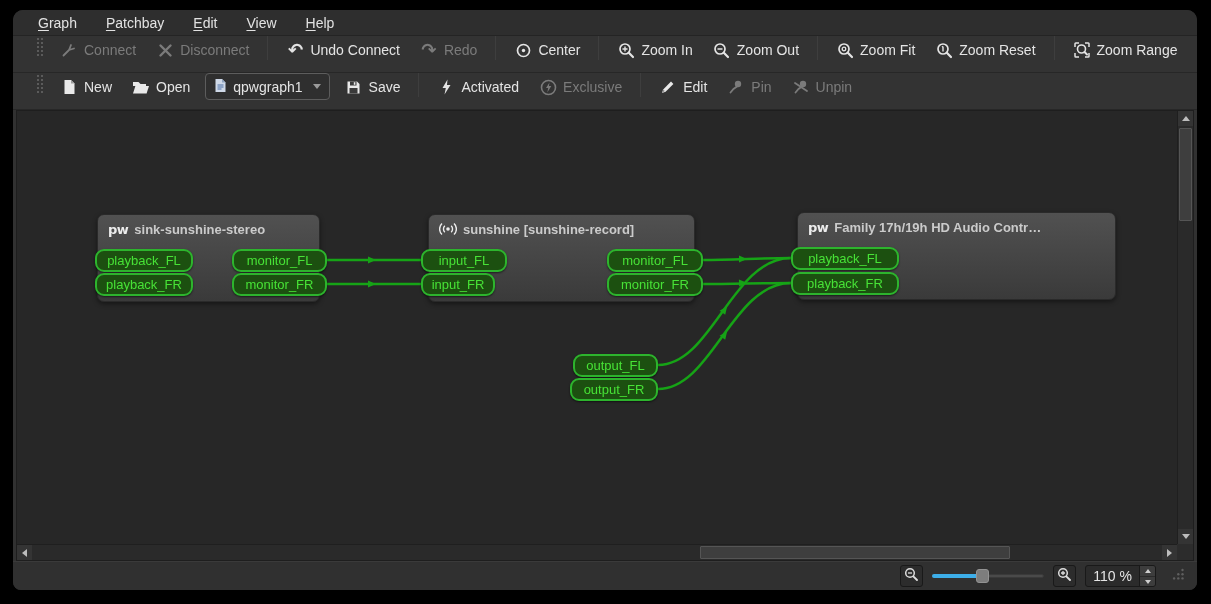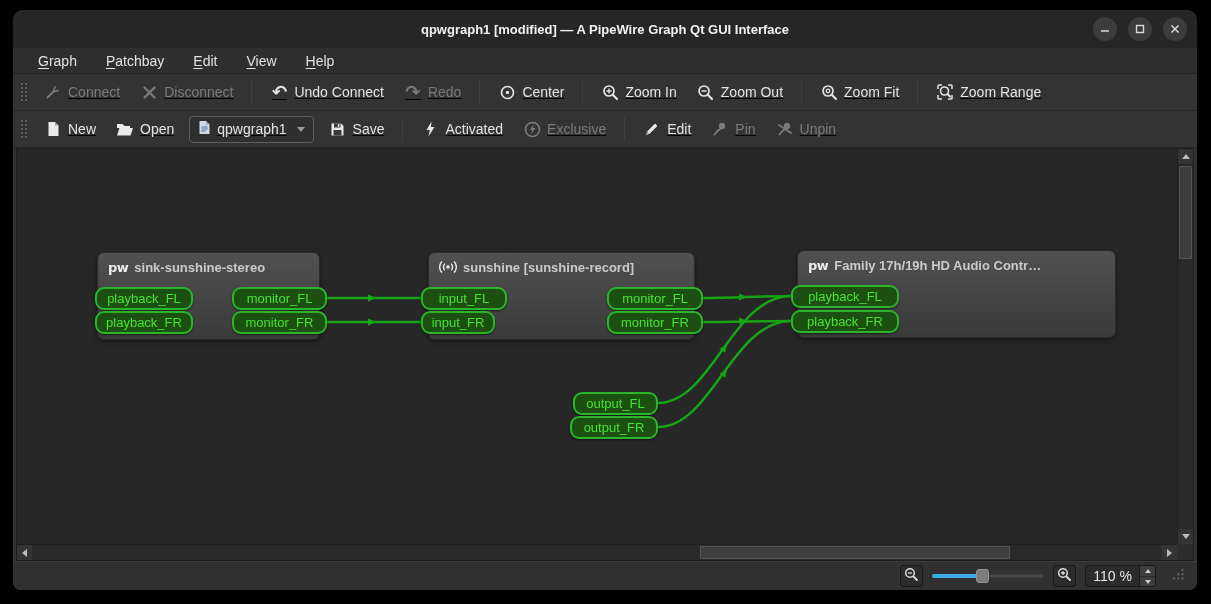--- a/index.html
+++ b/index.html
@@ -11,21 +11,21 @@
   .titlebar{height:38px;background:#262626;display:flex;align-items:center;justify-content:center;position:relative;flex:none;}
   .titlebar .title{color:#f2f2f2;font-weight:bold;font-size:13px;}
   .winbtns{position:absolute;right:10px;top:7px;display:flex;gap:11px;}
   .wbtn{width:24px;height:24px;border-radius:50%;background:#3c3c3c;display:flex;align-items:center;justify-content:center;color:#d9d9d9;}
   .wbtn svg{display:block;}
   
   .menubar{height:26px;background:#2e2e2e;display:flex;align-items:center;padding-left:14px;flex:none;border-bottom:1px solid #242424;gap:7px;}
   .menu-item{color:#e2e2e2;font-size:14px;padding:3px 11px;}
   .menu-item u{text-decoration:underline;text-underline-offset:2px;}
   
-  .toolbar{height:37px;background:#333333;display:flex;align-items:center;padding-left:4px;gap:2px;flex:none;border-bottom:1px solid #272727;text-decoration:underline;}
+  .toolbar{height:37px;background:#333333;display:flex;align-items:flex-start;padding-left:20px;gap:2px;flex:none;border-bottom:1px solid #272727;}
   .tb-handle{width:8px;height:22px;margin:0 6px 0 2px;
     background-image:radial-gradient(#5b5b5b 1px,transparent 1.3px);background-size:4px 4px;background-position:1px 1px;}
   .tb-sep{width:1px;height:24px;background:#272727;border-right:1px solid #3e3e3e;margin:0 7px;}
   .tbtn{display:flex;align-items:center;gap:6px;padding:5px 9px;color:#e4e4e4;font-size:14px;border-radius:3px;}
   .tbtn.disabled{color:#7b7b7b;}
   .tbtn .ic{display:flex;align-items:center;justify-content:center;width:18px;height:18px;color:inherit;}
   .tbtn .glyph{font-size:18px;line-height:16px;font-weight:bold;}
   .combo{display:flex;align-items:center;gap:6px;background:#2f2f2f;border:1px solid #5d5d5d;border-radius:4px;
     padding:3px 8px;margin:0 4px;color:#e4e4e4;font-size:14px;height:27px;}
   .combo .chev{width:0;height:0;border-left:4px solid transparent;border-right:4px solid transparent;border-top:5px solid #9a9a9a;margin-left:4px;}
@@ -71,46 +71,20 @@
   .spin .sa + .sa{border-top:1px solid #2a2a2a;}
   .spin .arr-up{border-left:3px solid transparent;border-right:3px solid transparent;border-bottom:4px solid #cfcfcf;}
   .spin .arr-down{border-left:3px solid transparent;border-right:3px solid transparent;border-top:4px solid #cfcfcf;}
   .sizegrip{margin-left:6px;}
 </style>
 </head>
 <body>
 
 <div class="window">
 
-  <div class="titlebar">
-    <div class="title">qpwgraph1 [modified] — A PipeWire Graph Qt GUI Interface</div>
-    <div class="winbtns">
-      <div class="wbtn">
-        <span>
-          <svg width="10" height="10" viewBox="0 0 10 10">
-              <line x1="1" y1="7" x2="9" y2="7" stroke="#d9d9d9" stroke-width="1.6"></line>
-            </svg>
-        </span>
-      </div>
-      <div class="wbtn">
-        <span>
-          <svg width="10" height="10" viewBox="0 0 10 10">
-              <rect x="1.5" y="1.5" width="7" height="7" fill="none" stroke="#d9d9d9" stroke-width="1.4"></rect>
-            </svg>
-        </span>
-      </div>
-      <div class="wbtn">
-        <span>
-          <svg width="10" height="10" viewBox="0 0 10 10">
-              <path d="M1.5 1.5 L8.5 8.5 M8.5 1.5 L1.5 8.5" stroke="#d9d9d9" stroke-width="1.5"></path>
-            </svg>
-        </span>
-      </div>
-    </div>
-  </div>
 
   <div class="menubar">
     <div class="menu-item mnemonic"><u>G</u>raph</div>
     <div class="menu-item mnemonic"><u>P</u>atchbay</div>
     <div class="menu-item mnemonic"><u>E</u>dit</div>
     <div class="menu-item mnemonic"><u>V</u>iew</div>
     <div class="menu-item mnemonic"><u>H</u>elp</div>
   </div>
 
   <div class="toolbar">
@@ -174,20 +148,30 @@
     <div class="tb-sep"></div>
     <div class="tbtn">
       <span class="ic">
         <svg width="17" height="17" viewBox="0 0 17 17">
             <circle cx="7" cy="7" r="5" fill="none" stroke="currentColor" stroke-width="1.7"></circle>
             <circle cx="7" cy="7" r="1.8" fill="none" stroke="currentColor" stroke-width="1.3"></circle>
             <path d="M10.8 10.8 L15 15" stroke="currentColor" stroke-width="2.2" stroke-linecap="round"></path>
           </svg>
       </span>
       <span>Zoom Fit</span>
+    </div>
+    <div class="tbtn">
+      <span class="ic">
+        <svg width="17" height="17" viewBox="0 0 17 17">
+            <circle cx="7" cy="7" r="5" fill="none" stroke="currentColor" stroke-width="1.7"></circle>
+            <path d="M7 4.4 V9.6 M6 5.2 L7 4.4" stroke="currentColor" stroke-width="1.4" fill="none"></path>
+            <path d="M10.8 10.8 L15 15" stroke="currentColor" stroke-width="2.2" stroke-linecap="round"></path>
+          </svg>
+      </span>
+      <span>Zoom Reset</span>
     </div>
     <div class="tb-sep"></div>
     <div class="tbtn">
       <span class="ic">
         <svg width="18" height="18" viewBox="0 0 18 18">
             <path d="M2 6 V2.8 Q2 2 2.8 2 H6 M12 2 H15.2 Q16 2 16 2.8 V6 M16 12 V15.2 Q16 16 15.2 16 H12 M6 16 H2.8 Q2 16 2 15.2 V12" fill="none" stroke="currentColor" stroke-width="1.5"></path>
             <circle cx="8.5" cy="8" r="4" fill="none" stroke="currentColor" stroke-width="1.6"></circle>
             <path d="M11.5 11 L14 13.5" stroke="currentColor" stroke-width="2" stroke-linecap="round"></path>
           </svg>
       </span>

